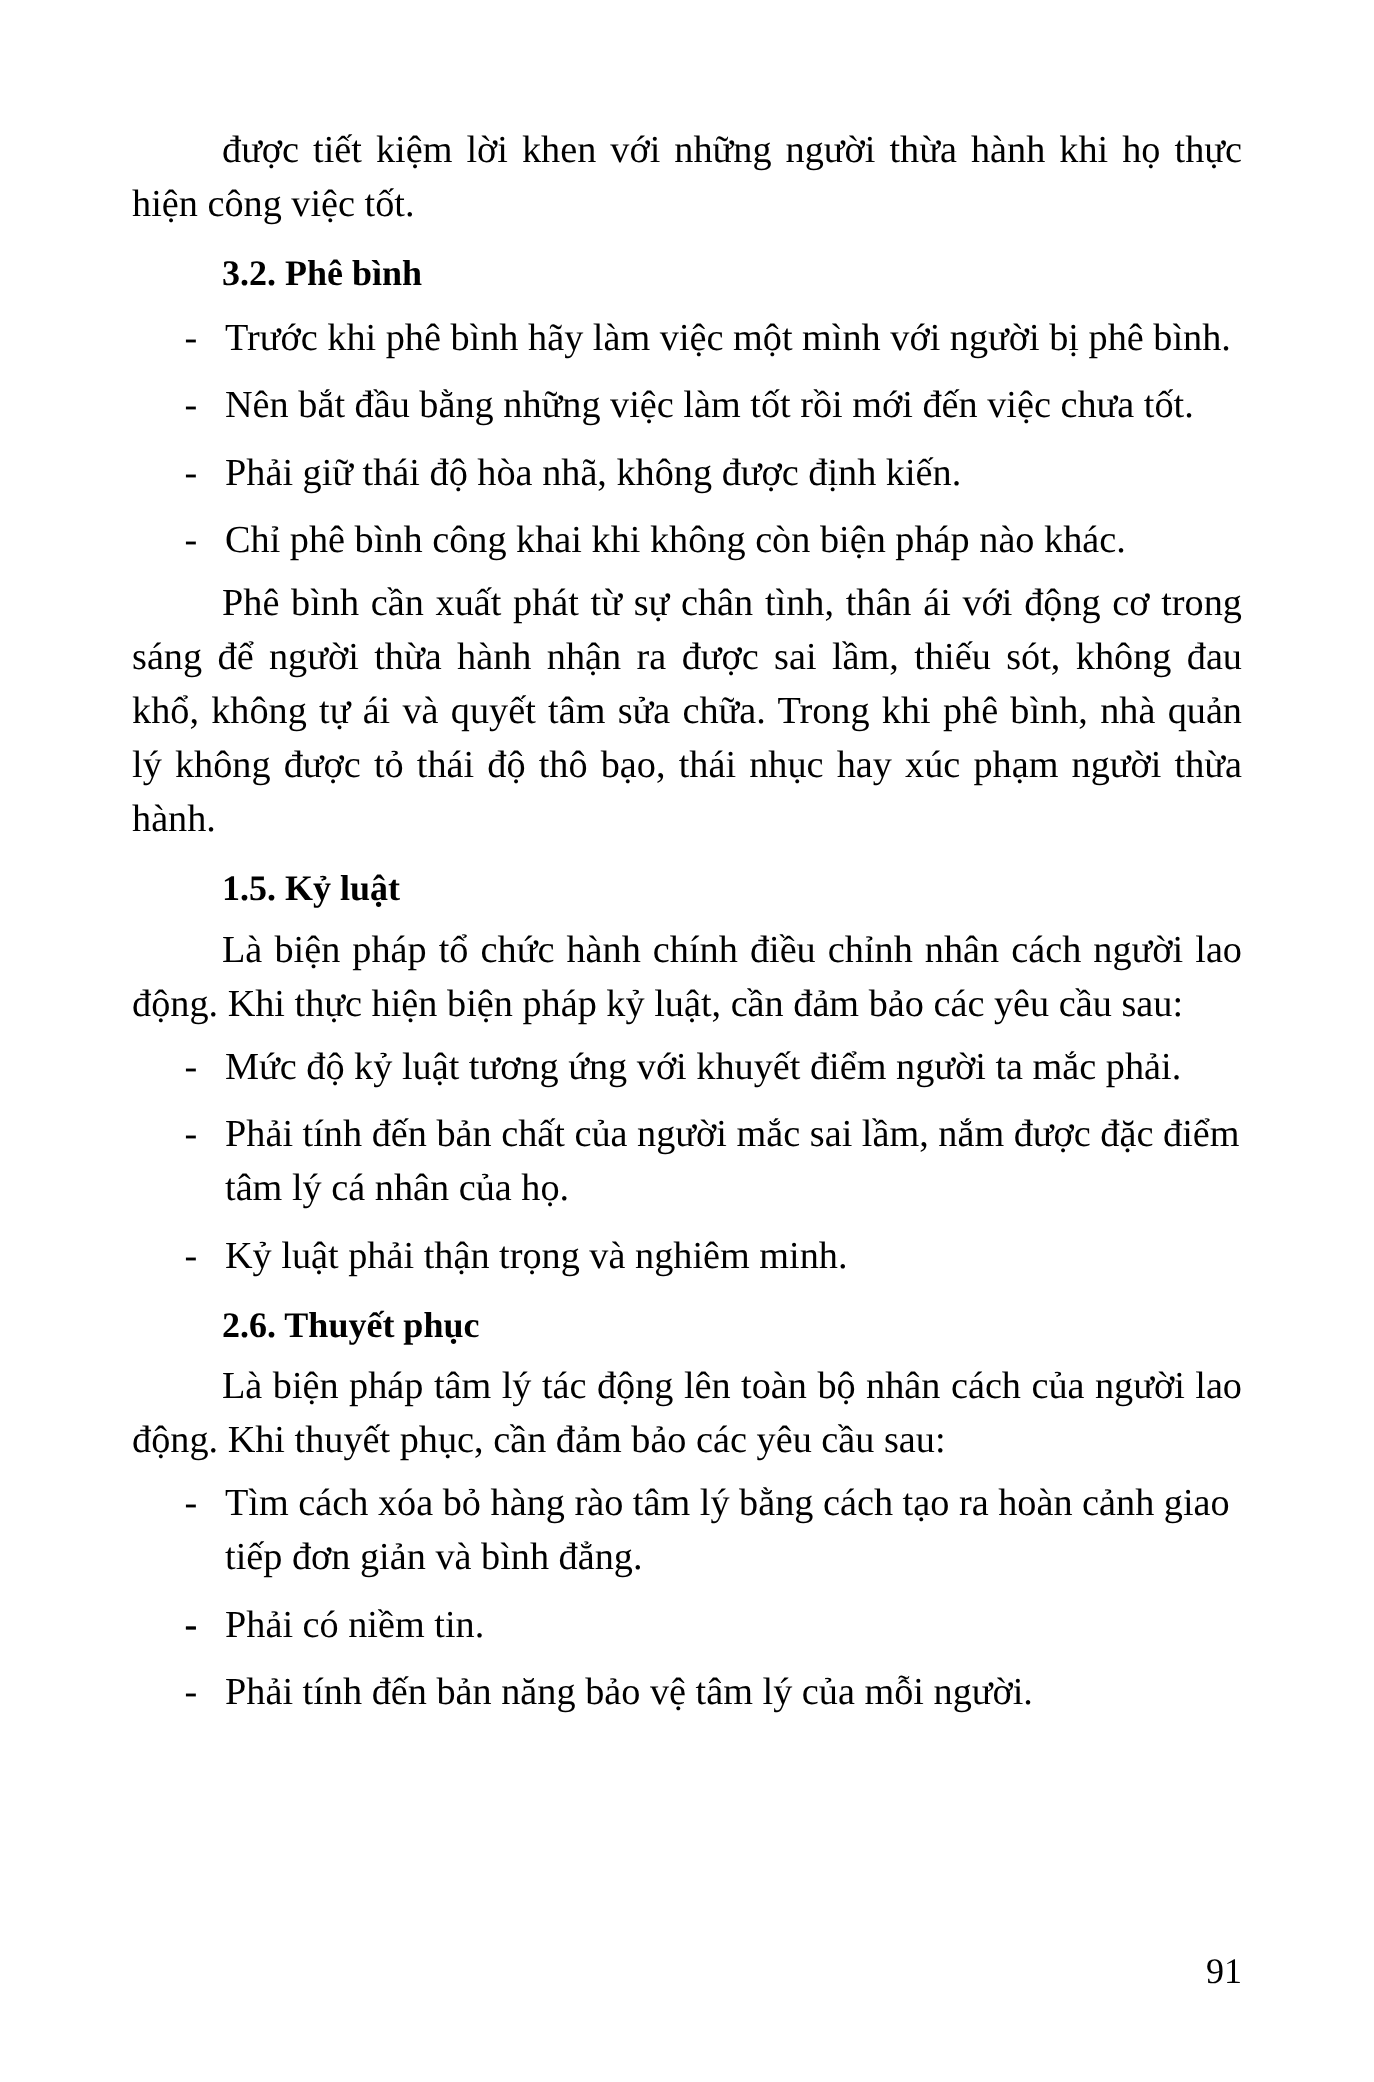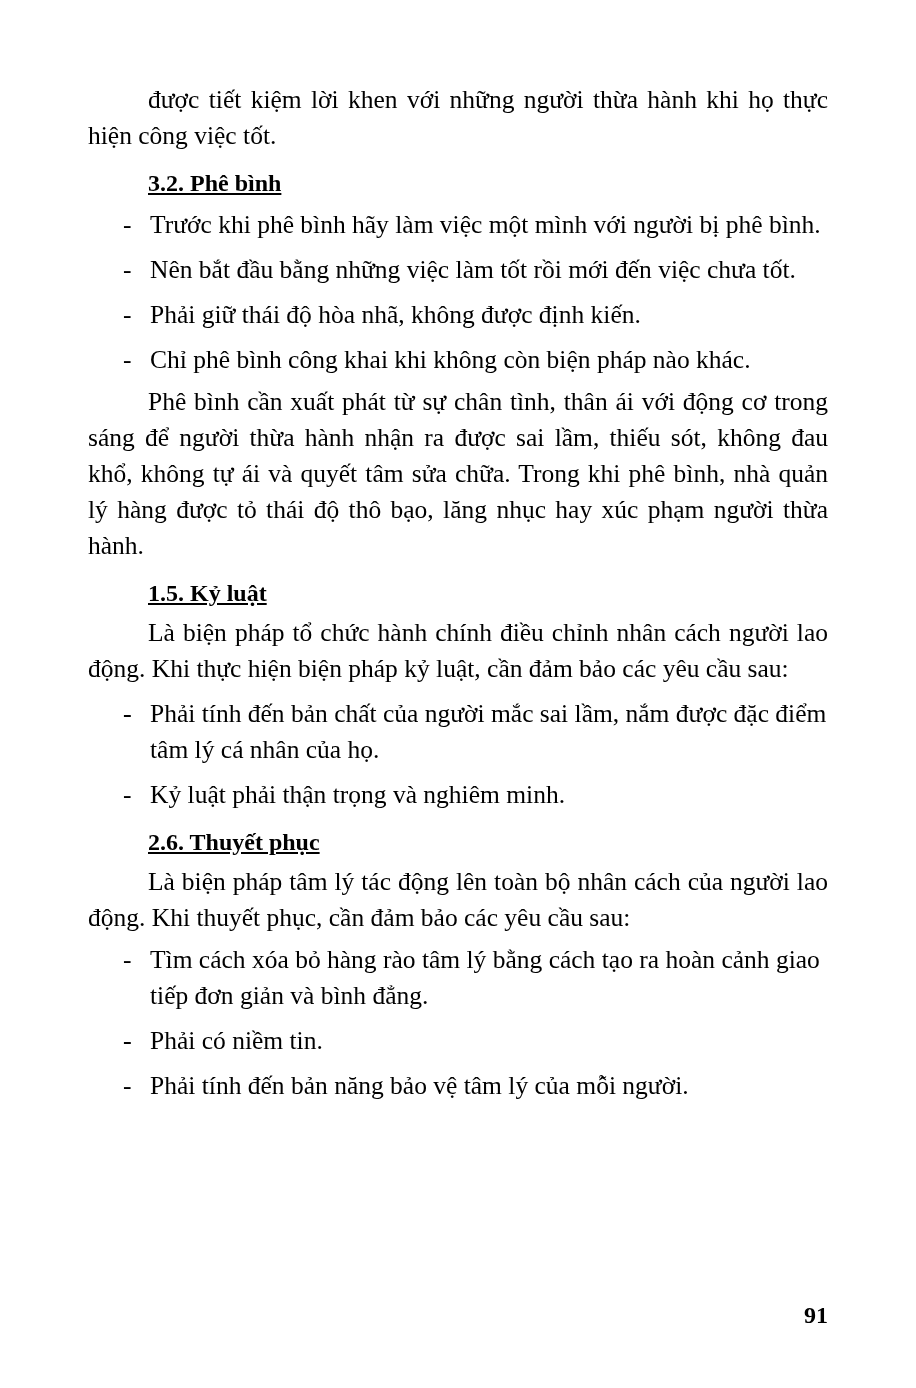--- a/index.html
+++ b/index.html
@@ -35,21 +35,20 @@
     margin: 0 0 2px 0;
     hyphens: none;
   }
   .heading {
     font-size: 24px;
     font-weight: bold;
     line-height: 36px;
     margin: 11px 0 4px 0;
     padding-left: 60px;
     text-align: left;
-    text-decoration: underline;
   }
   ul.bullets {
     list-style: none;
     margin: 6px 0 6px 0;
     padding: 0;
   }
   ul.bullets li {
     position: relative;
     font-size: 25.5px;
     line-height: 36px;
@@ -67,46 +66,46 @@
     font-size: 25.5px;
     line-height: 36px;
   }
   .page-number {
     position: absolute;
     left: 88px;
     top: 1300px;
     width: 740px;
     text-align: right;
     font-size: 24px;
-    font-weight: bold;
+    font-weight: normal;
     line-height: 30px;
   }
 </style>
 </head>
 <body>
 
 <div class="page">
 
   <div class="content">
 
     <p class="para">được tiết kiệm lời khen với những người thừa hành khi họ thực hiện công việc tốt.</p>
 
     <h3 class="heading">3.2. Phê bình</h3>
     <ul class="bullets">
       <li><span class="dash">-</span><span>Trước khi phê bình hãy làm việc một mình với người bị phê bình.</span></li>
       <li><span class="dash">-</span><span>Nên bắt đầu bằng những việc làm tốt rồi mới đến việc chưa tốt.</span></li>
       <li><span class="dash">-</span><span>Phải giữ thái độ hòa nhã, không được định kiến.</span></li>
       <li><span class="dash">-</span><span>Chỉ phê bình công khai khi không còn biện pháp nào khác.</span></li>
     </ul>
-    <p class="para">Phê bình cần xuất phát từ sự chân tình, thân ái với động cơ trong sáng để người thừa hành nhận ra được sai lầm, thiếu sót, không đau khổ, không tự ái và quyết tâm sửa chữa. Trong khi phê bình, nhà quản lý hàng được tỏ thái độ thô bạo, lăng nhục hay xúc phạm người thừa hành.</p>
+    <p class="para">Phê bình cần xuất phát từ sự chân tình, thân ái với động cơ trong sáng để người thừa hành nhận ra được sai lầm, thiếu sót, không đau khổ, không tự ái và quyết tâm sửa chữa. Trong khi phê bình, nhà quản lý không được tỏ thái độ thô bạo, thái nhục hay xúc phạm người thừa hành.</p>
 
     <h3 class="heading">1.5. Kỷ luật</h3>
     <p class="para">Là biện pháp tổ chức hành chính điều chỉnh nhân cách người lao động. Khi thực hiện biện pháp kỷ luật, cần đảm bảo các yêu cầu sau:</p>
     <ul class="bullets">
-      <li><span class="dash">-</span></li>
+      <li><span class="dash">-</span><span>Mức độ kỷ luật tương ứng với khuyết điểm người ta mắc phải.</span></li>
       <li><span class="dash">-</span><span>Phải tính đến bản chất của người mắc sai lầm, nắm được đặc điểm tâm lý cá nhân của họ.</span></li>
       <li><span class="dash">-</span><span>Kỷ luật phải thận trọng và nghiêm minh.</span></li>
     </ul>
 
     <h3 class="heading">2.6. Thuyết phục</h3>
     <p class="para">Là biện pháp tâm lý tác động lên toàn bộ nhân cách của người lao động. Khi thuyết phục, cần đảm bảo các yêu cầu sau:</p>
     <ul class="bullets">
       <li><span class="dash">-</span><span>Tìm cách xóa bỏ hàng rào tâm lý bằng cách tạo ra hoàn cảnh giao tiếp đơn giản và bình đẳng.</span></li>
       <li><span class="dash">-</span></li>
       <li><span class="dash">-</span><span>Phải có niềm tin.</span></li>

